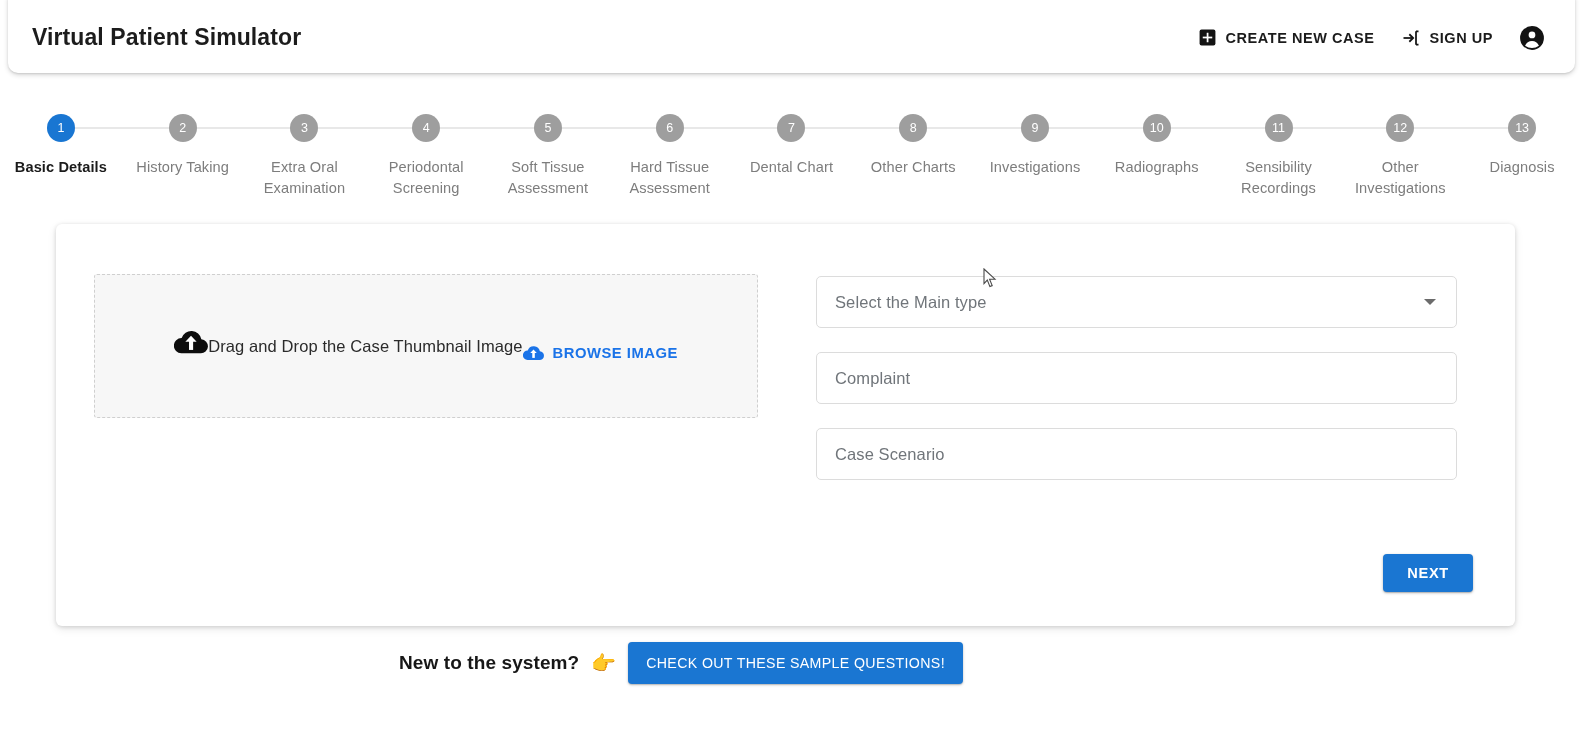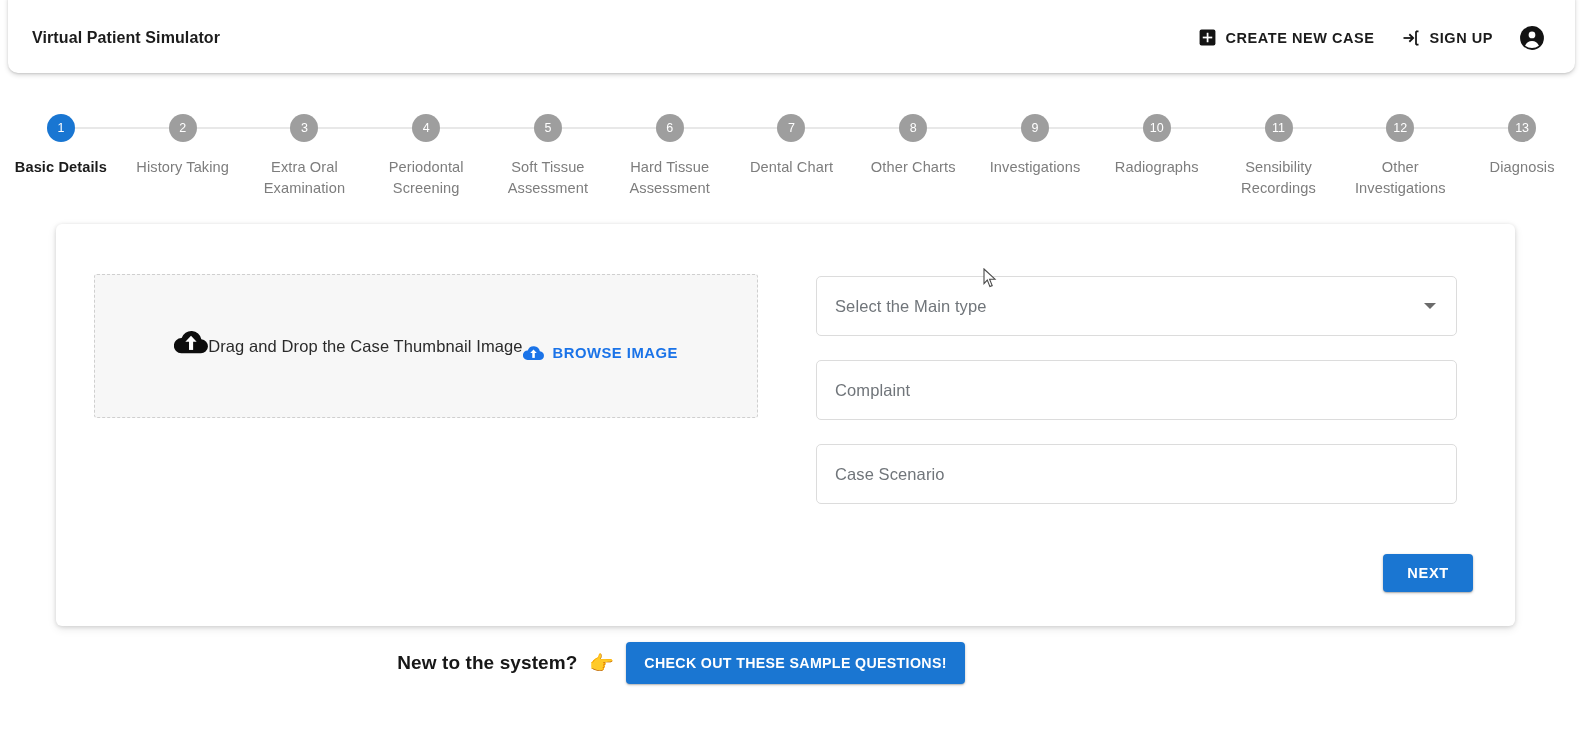--- a/index.html
+++ b/index.html
@@ -27,21 +27,21 @@
     border-radius: 0 0 10px 10px;
     box-shadow: 0 2px 5px rgba(0,0,0,0.16), 0 1px 2px rgba(0,0,0,0.10);
     display: flex;
     align-items: center;
     justify-content: space-between;
     box-sizing: border-box;
     padding: 6px 30px 0 24px;
     z-index: 5;
   }
   .app-title {
-    font-size: 16px;
+    font-size: 23px;
     font-weight: 700;
     letter-spacing: .1px;
     color: #1c1c1c;
   }
   .appbar-actions {
     display: flex;
     align-items: center;
     gap: 26px;
   }
   .appbar-action {
@@ -166,21 +166,21 @@
   }
   .browse-label {
     color: #1a73e8;
     font-size: 14.8px;
     font-weight: 700;
     letter-spacing: .5px;
   }
 
   
   .field {
-    height: 60px;
+    height: 52px;
     border: 1px solid #dcdcdc;
     border-radius: 5px;
     background: #ffffff;
     display: flex;
     align-items: center;
     padding: 0 18px;
     margin-bottom: 24px;
     box-sizing: border-box;
     cursor: text;
     position: relative;
@@ -239,21 +239,21 @@
     letter-spacing: .1px;
   }
   .footer-emoji { font-size: 20px; line-height: 1; }
   .sample-btn {
     background: #1a76d2;
     color: #ffffff;
     border: none;
     border-radius: 4px;
     font-family: "Liberation Sans", sans-serif;
     font-size: 14.2px;
-    font-weight: 700;
+    font-weight: 400;
     letter-spacing: .35px;
     padding: 13px 18px;
     cursor: pointer;
     box-shadow: 0 1px 3px rgba(0,0,0,0.22), 0 1px 1px rgba(0,0,0,0.12);
   }
 
   
   .mouse-cursor {
     position: absolute;
     left: 983px;

